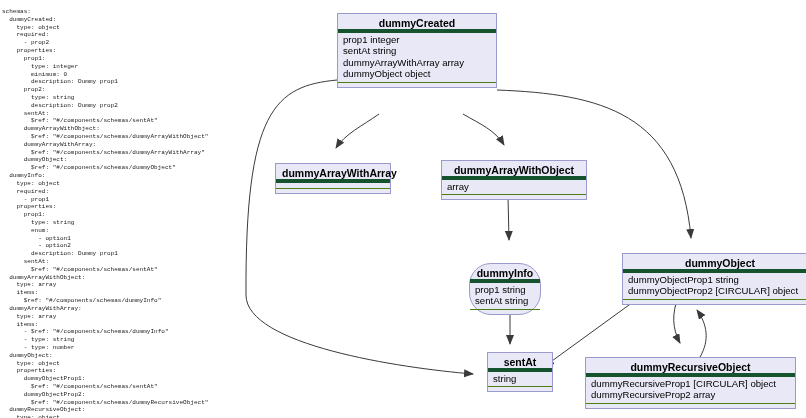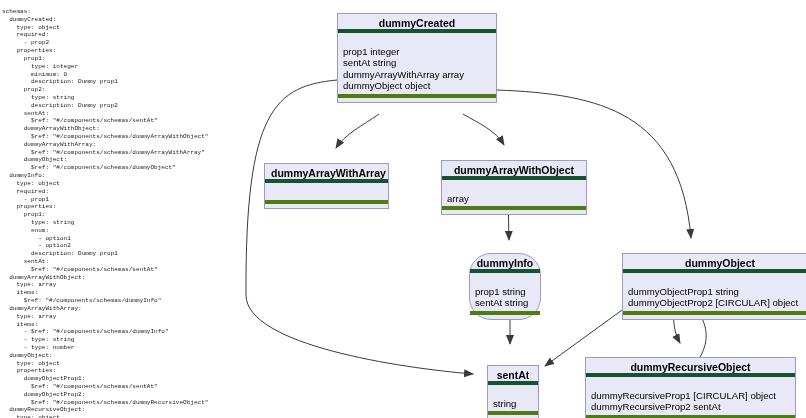--- a/index.html
+++ b/index.html
@@ -62,23 +62,22 @@
     font-weight: bold;
     font-size: 10.5px;
     color: #000000;
     padding: 3px 6px 0 6px;
     border-bottom: 4px solid #14532d;
     line-height: 12px;
     white-space: nowrap;
   }
   .node-attrs {
     padding: 1px 5px 2px 5px;
-    border-bottom: 4px solid #4d7c0f;
+    border-bottom: 1px solid #4d7c0f;
     min-height: 4px;
-    margin-top: 12px;
   }
   .node-attrs .attr {
     font-size: 9.6px;
     line-height: 11.4px;
     color: #000000;
     white-space: nowrap;
   }
   .node-foot {
     height: 4px;
   }
@@ -185,58 +184,58 @@
       <div class="node" style="left: 337px; top: 13px; width: 160px;">
         <div class="node-title">dummyCreated</div>
         <div class="node-attrs">
           <div class="attr">prop1 integer</div>
           <div class="attr">sentAt string</div>
           <div class="attr">dummyArrayWithArray array</div>
           <div class="attr">dummyObject object</div>
         </div>
         <div class="node-foot"></div>
       </div>
-      <div class="node" style="left: 264px; top: 163px; width: 125px;">
+      <div class="node" style="left: 275px; top: 163px; width: 116px;">
         <div class="node-title">dummyArrayWithArray</div>
         <div class="node-attrs empty"></div>
         <div class="node-foot"></div>
       </div>
       <div class="node" style="left: 441px; top: 160px; width: 146px;">
         <div class="node-title">dummyArrayWithObject</div>
         <div class="node-attrs">
           <div class="attr">array</div>
         </div>
         <div class="node-foot"></div>
       </div>
-      <div class="node" style="left: 469px; top: 253px; width: 72px; border-radius: 22px;">
+      <div class="node" style="left: 469px; top: 263px; width: 72px; border-radius: 22px;">
         <div class="node-title">dummyInfo</div>
         <div class="node-attrs">
           <div class="attr">prop1 string</div>
           <div class="attr">sentAt string</div>
         </div>
         <div class="node-foot"></div>
       </div>
       <div class="node" style="left: 622px; top: 253px; width: 196px;">
         <div class="node-title">dummyObject</div>
         <div class="node-attrs">
           <div class="attr">dummyObjectProp1 string</div>
           <div class="attr">dummyObjectProp2 [CIRCULAR] object</div>
         </div>
         <div class="node-foot"></div>
       </div>
-      <div class="node" style="left: 487px; top: 365px; width: 52px;">
+      <div class="node" style="left: 487px; top: 352px; width: 66px;">
         <div class="node-title">sentAt</div>
         <div class="node-attrs">
           <div class="attr">string</div>
         </div>
         <div class="node-foot"></div>
       </div>
       <div class="node" style="left: 585px; top: 357px; width: 211px;">
         <div class="node-title">dummyRecursiveObject</div>
         <div class="node-attrs">
           <div class="attr">dummyRecursiveProp1 [CIRCULAR] object</div>
-          <div class="attr">dummyRecursiveProp2 sentAt</div>
+          <div class="attr">dummyRecursiveProp2 array</div>
         </div>
         <div class="node-foot"></div>
       </div>
     </div>
 
 </div>
 
 </body></html>

